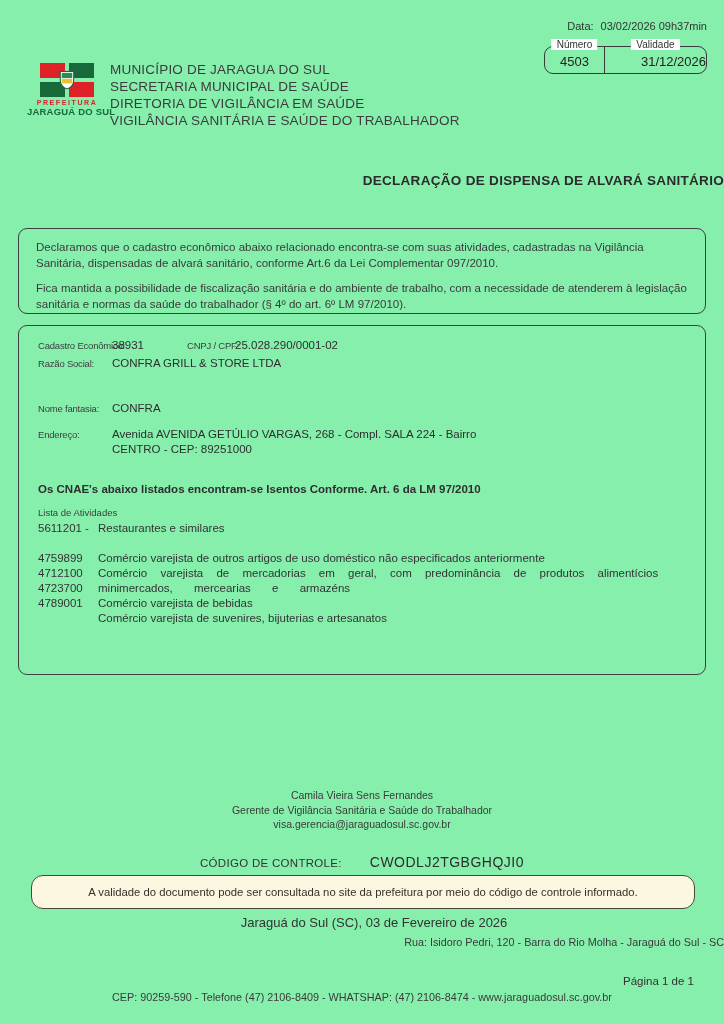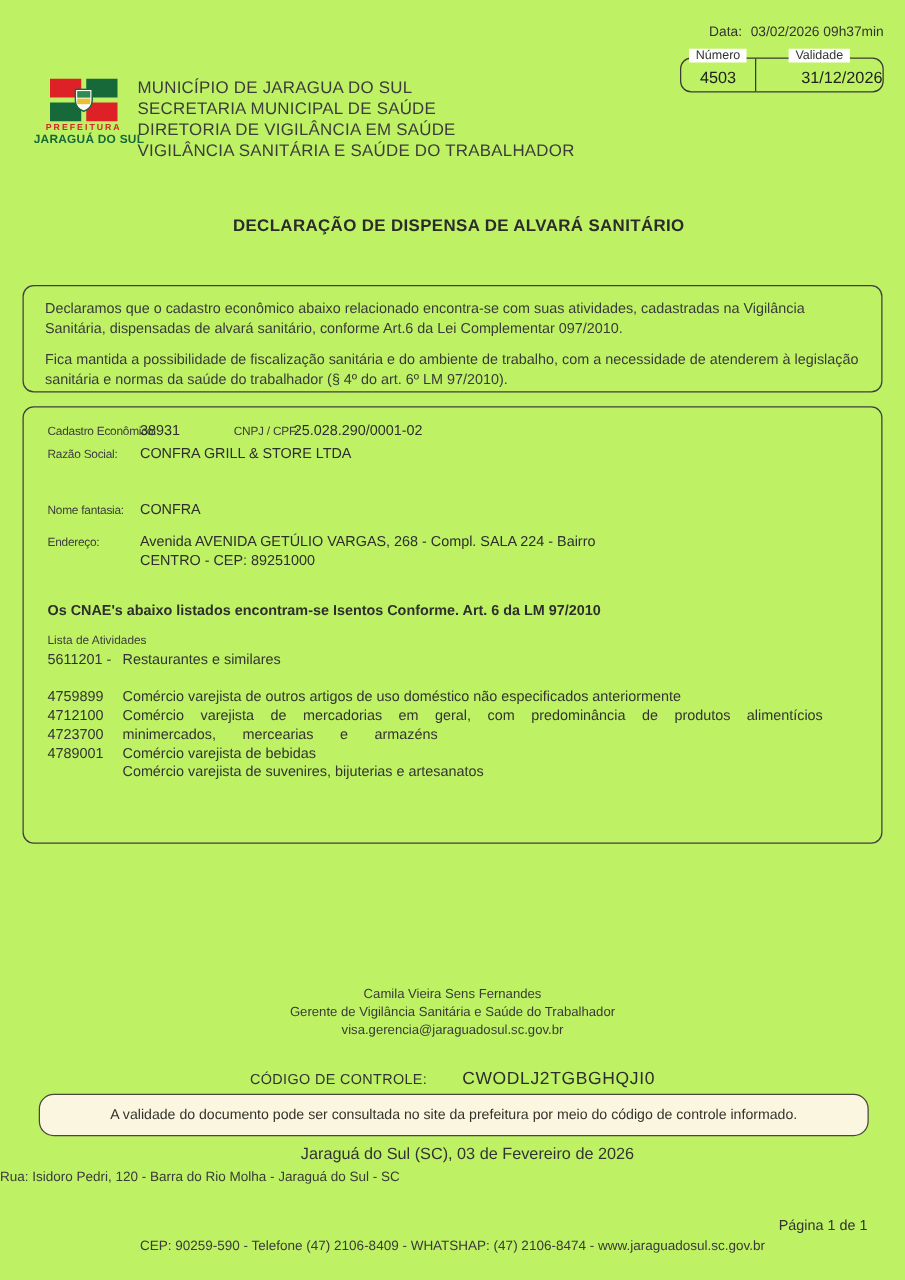--- a/index.html
+++ b/index.html
@@ -2,21 +2,21 @@
 <html><head>
 <meta charset="utf-8">
 <style>
   * { margin: 0; padding: 0; box-sizing: border-box; }
   html, body { background: #ffffff; }
   .page {
     position: relative;
     width: 724px;
     height: 1024px;
     margin: 0 auto;
-    background: #bef264;
+    background: #86efac;
     font-family: "Liberation Sans", sans-serif;
     color: #3b3b3b;
     overflow: hidden;
   }
 
   
   .stamp-date {
     position: absolute; top: 20px; right: 17px;
     font-size: 11px; color: #333; white-space: nowrap;
   }
@@ -50,21 +50,21 @@
   .crest { position: absolute; left: 50%; top: 50%; transform: translate(-50%,-50%); }
   .logo-pref { font-size: 7px; font-weight: bold; color: #d8232a; letter-spacing: 1.6px; margin-top: 2px; white-space: nowrap; }
   .logo-city { font-size: 9.5px; font-weight: bold; color: #17693a; letter-spacing: 0.2px; white-space: nowrap; }
 
   
   .org { position: absolute; left: 110px; top: 61px; font-size: 13.5px; line-height: 17px; color: #3c3c3c; letter-spacing: 0.2px; white-space: nowrap; }
 
   
   .title {
     position: absolute; top: 173px; left: 0; width: 100%;
-    text-align: center; font-size: 13.5px; font-weight: bold;
+    text-align: right; font-size: 13.5px; font-weight: bold;
     color: #2b2b2b; letter-spacing: 0.3px; padding-left: 10px;
   }
 
   
   .box1 {
     position: absolute; left: 18px; right: 18px; top: 228px; height: 86px;
     border: 1.6px solid #3f3f3f; border-radius: 9px;
     padding: 11px 14px 0 17px;
     font-size: 11.5px; line-height: 15.5px; color: #3a3a3a;
   }
@@ -112,21 +112,21 @@
   .notice {
     position: absolute; left: 31px; right: 29px; top: 875px; height: 34px;
     border: 1.6px solid #4a463c; border-radius: 12px;
     background: #fbf6df;
     display: flex; align-items: center; justify-content: center;
     font-size: 11.3px; color: #33312b;
   }
 
   
   .f-date  { position: absolute; top: 915px; left: 12px; width: 100%; text-align: center; font-size: 13px; color: #333; }
-  .f-addr1 { position: absolute; top: 936px; left: 0; width: 100%; text-align: left; font-size: 10.8px; color: #3a3a3a; }
+  .f-addr1 { position: absolute; top: 936px; left: 0; width: 100%; text-align: right; font-size: 10.8px; color: #3a3a3a; }
   .f-addr2 { position: absolute; top: 951px; left: 0; width: 100%; text-align: center; font-size: 10.8px; color: #3a3a3a; margin-top: 40px; }
   .f-page  { position: absolute; top: 975px; right: 30px; font-size: 11.5px; color: #333; }
 </style>
 </head>
 <body>
 
 <div class="page">
 
   <div class="stamp-date">
     <span>Data:</span><span class="v">03/02/2026  09h37min</span>

